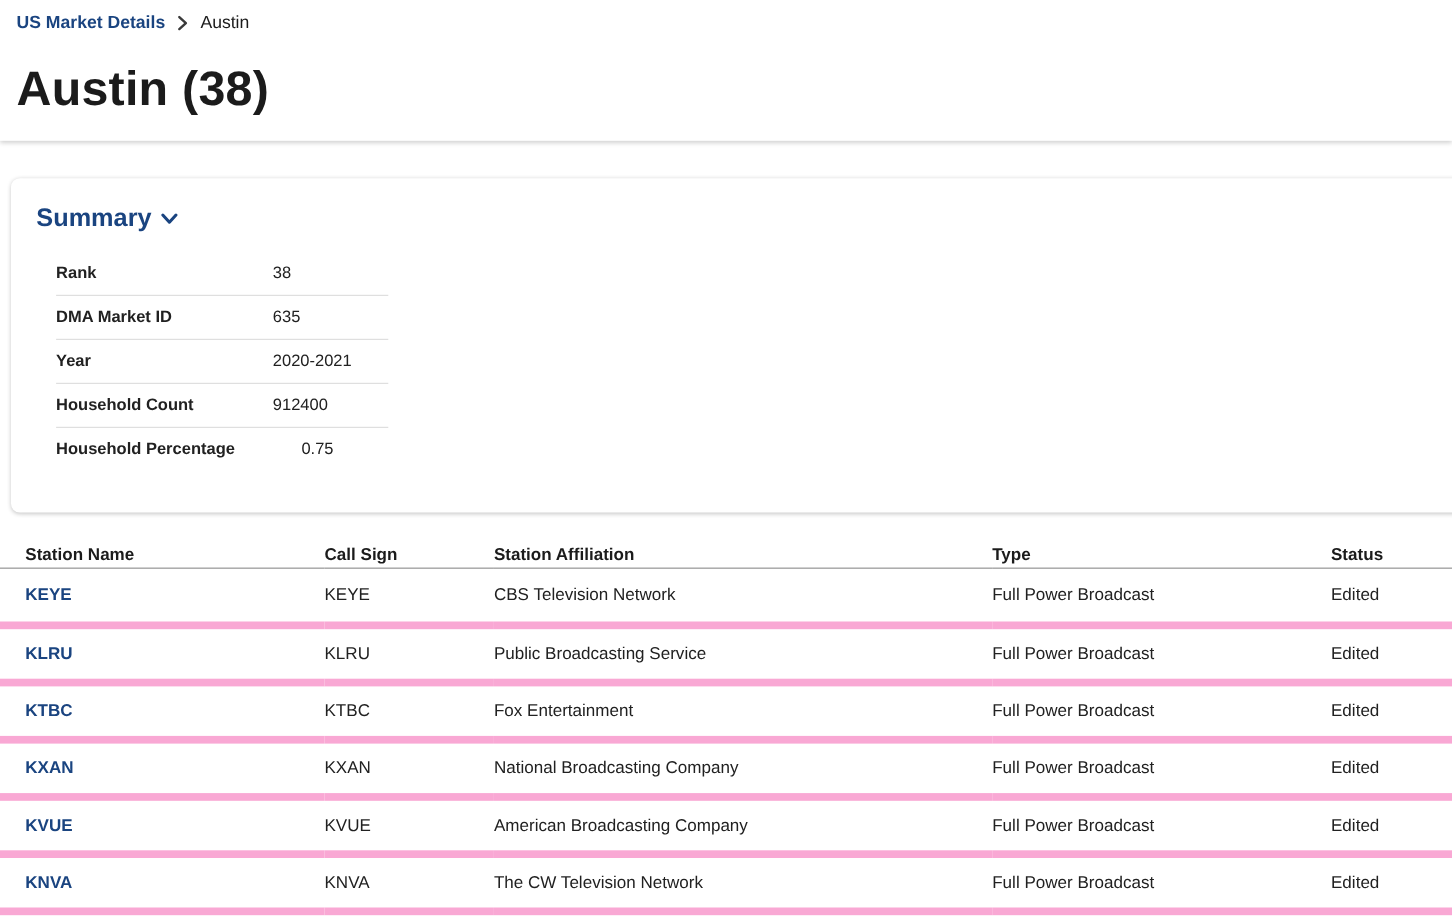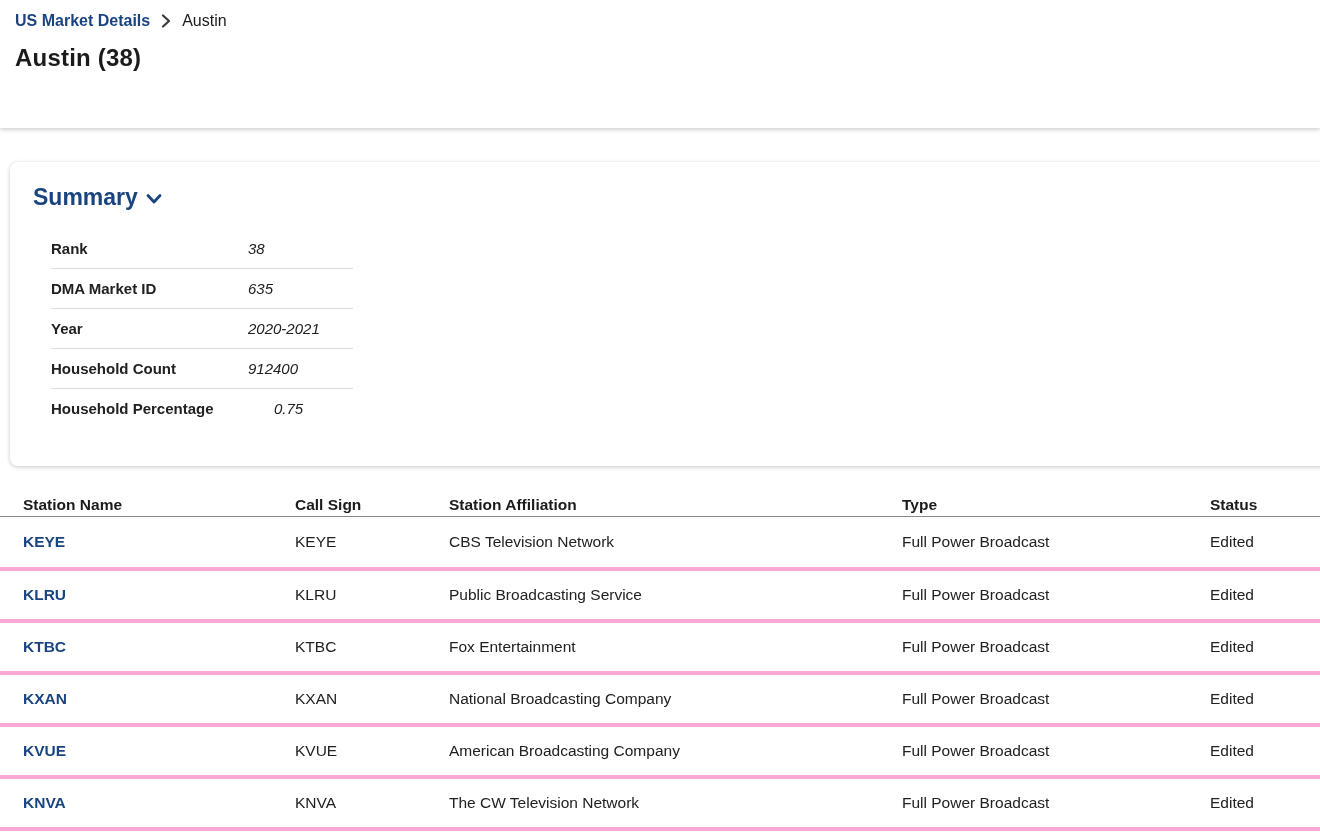--- a/index.html
+++ b/index.html
@@ -12,43 +12,43 @@
   .top-bar { position:absolute; top:0; left:13px; right:0; height:5px; background:#1e88e5; }
   .top-bar-thumb { position:absolute; top:0; left:742px; width:88px; height:5px; background:#0d47a1; }
 
   
   .page-header { position:relative; padding:12px 0 0 15px; height:128px; background:#fff;
                  box-shadow:0 2px 4px rgba(0,0,0,0.18); z-index:2; }
   .breadcrumb { display:flex; align-items:center; gap:10px; font-size:16px; }
   .breadcrumb a { color:#1a4480; font-weight:bold; text-decoration:none; }
   .breadcrumb .sep { display:inline-flex; align-items:center; color:#3a3a3a; }
   .breadcrumb .current { color:#1b1b1b; }
-  .page-title { margin-top:14px; font-size:24px; font-weight:bold; color:#1b1b1b; letter-spacing:0.2px; }
+  .page-title { margin-top:26px; font-size:44px; font-weight:bold; color:#1b1b1b; letter-spacing:0.2px; }
 
   
   .summary-card { position:relative; margin:34px 0 0 10px; width:1330px; min-height:304px;
                   background:#fff; border-radius:8px; box-shadow:0 1px 4px rgba(0,0,0,0.22);
                   padding:22px 0 30px 23px; z-index:1; }
   .summary-title { display:flex; align-items:center; gap:8px; color:#1a4480; font-size:23px; font-weight:bold; cursor:pointer; }
   .summary-title svg { margin-top:3px; }
 
   .summary-fields { margin-top:18px; margin-left:18px; width:302px; }
   .field-row { display:flex; align-items:center; padding:11px 0; border-bottom:1px solid #dcdcdc; font-size:15px; }
   .field-row:last-child { border-bottom:none;gap:26px; }
   .field-label { width:197px; font-weight:bold; color:#212121; }
-  .field-value { color:#212121;font-style:italic; }
+  .field-value { color:#212121; }
 
   
   .stations { margin-top:14px; }
   table { width:100%; border-collapse:collapse; font-size:15.5px; }
   col.c1 { width:295px; } col.c2 { width:154px; } col.c3 { width:453px; } col.c4 { width:308px; } col.c5 { width:auto; }
   thead th { text-align:left; font-weight:bold; color:#1b1b1b; padding:16px 8px 2px 0;
              border-bottom:1px solid #8a8a8a; }
   thead th:first-child, tbody td:first-child { padding-left:23px; }
-  tbody td { height:52px; padding:0 8px 0 0; border-bottom:4px solid #f9a8d4; color:#212121; vertical-align:middle; }
+  tbody td { height:52px; padding:0 8px 0 0; border-bottom:7px solid #f9a8d4; color:#212121; vertical-align:middle; }
   tbody a { color:#1a4480; font-weight:bold; text-decoration:none; }
 </style>
 </head>
 <body>
 
 <div class="screen">
 
   <div class="top-bar">
     <div class="top-bar-thumb"></div>
   </div>

